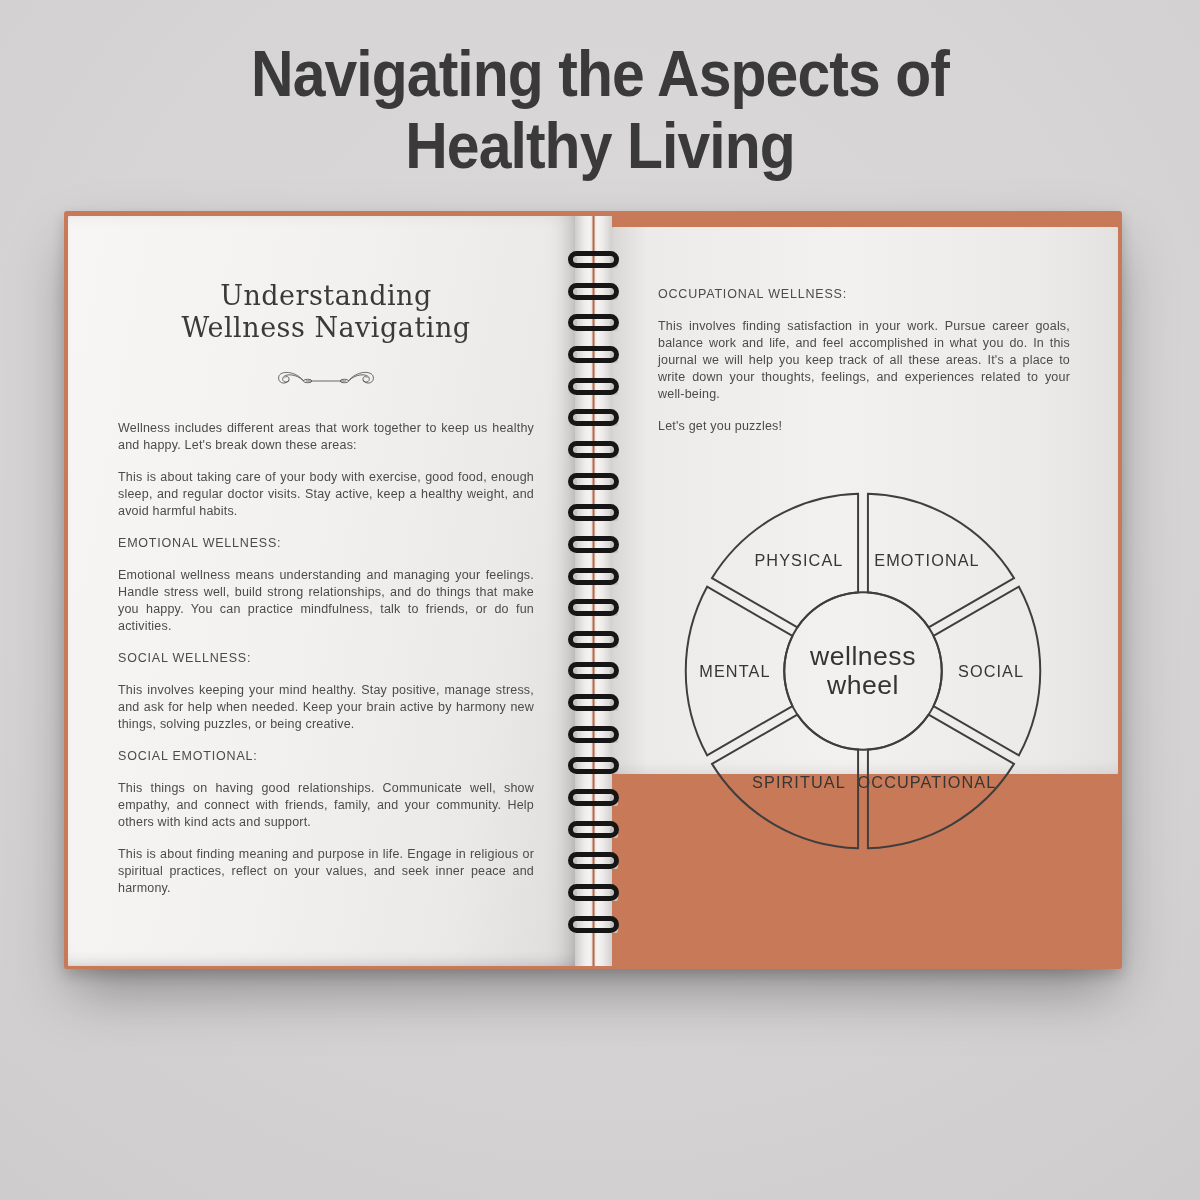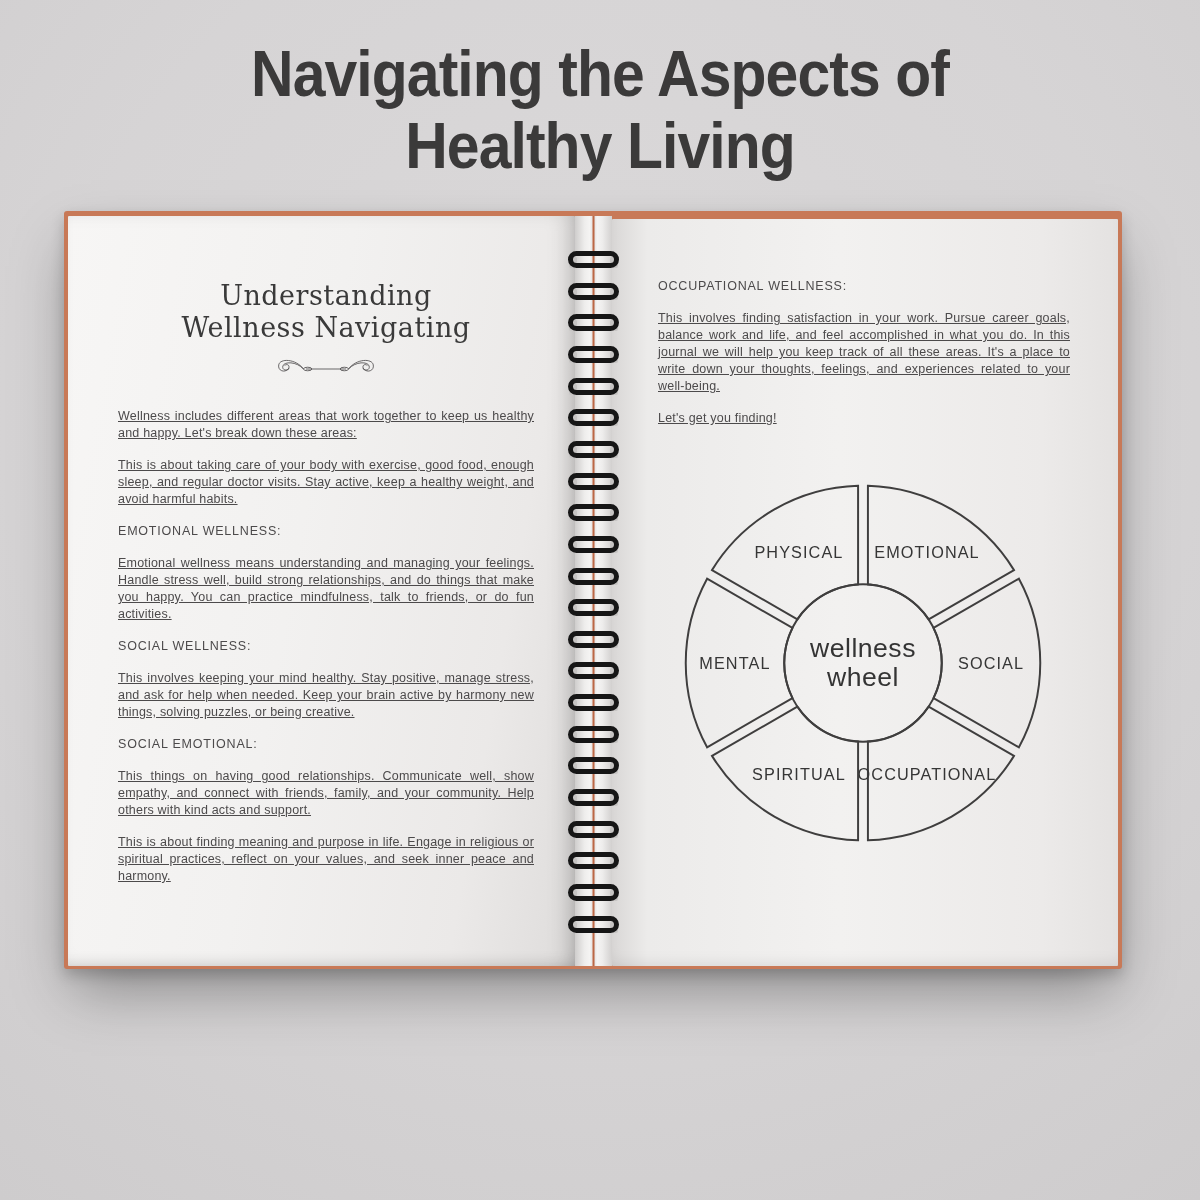--- a/index.html
+++ b/index.html
@@ -21,21 +21,21 @@
     position:absolute;inset:0;background:#c87957;border-radius:3px;
     box-shadow:0 28px 55px -8px rgba(0,0,0,0.35), 0 6px 14px rgba(0,0,0,0.18);
   }
   .page{position:absolute;border-radius:1px;}
   .page-left{
     left:4px;top:5px;width:507px;height:750px;
     background:linear-gradient(100deg,#f7f6f5 0%,#f2f1f0 45%,#ebe9e8 80%,#dedcdb 100%);
     box-shadow:inset -16px 0 24px -14px rgba(0,0,0,0.28), inset 0 -10px 18px -12px rgba(0,0,0,0.18);
   }
   .page-right{
-    left:548px;top:8px;width:506px;height:747px;
+    left:548px;top:16px;width:506px;height:547px;
     background:linear-gradient(to right,#d9d7d6 0%,#ecebea 7%,#f2f1f0 45%,#eceae9 85%,#e4e2e1 100%);
     box-shadow:inset 0 -10px 18px -12px rgba(0,0,0,0.15);
   }
   .spine{
     position:absolute;left:511px;top:5px;width:37px;height:750px;
     background:linear-gradient(to right,
       #cfcdcc 0%, #eeedec 26%, #f5f4f3 40%, #e8e6e5 46%,
       #bf6b49 48.5%, #b96442 51.5%,
       #e8e6e5 54%, #f5f4f3 60%, #eeedec 74%, #d2d0cf 100%);
   }
@@ -48,25 +48,25 @@
   .ring::before,.ring::after{
     content:"";position:absolute;top:1px;width:8px;height:11px;
     background:#c6c4c3;border-radius:2px;z-index:-1;
   }
   .ring::before{left:-4px;}
   .ring::after{right:-4px;}
   
   .content-left{position:absolute;left:50px;right:41px;top:64px;}
   .page-heading{
     text-align:center;font-family:"DejaVu Serif",serif;
-    font-size:27px;line-height:32px;color:#3a3a3a;letter-spacing:0.5px;margin:0 0 8px;
+    font-size:27px;line-height:32px;color:#3a3a3a;letter-spacing:0.5px;margin:0 0 20px;
   }
   .flourish{display:block;margin:2px auto 22px;}
   .hand{font-size:12.5px;line-height:17px;color:#4c4a4b;letter-spacing:0.2px;}
-  .hand-par{margin:0 0 15px;text-align:justify;text-decoration:underline;}
+  .hand-par{margin:0 0 15px;text-align:justify;}
   .section-heading{margin:0 0 15px;letter-spacing:0.8px;}
   
   .content-right{position:absolute;left:46px;right:48px;top:59px;}
   .cta{margin:4px 0 0;}
   
   .wheel{position:absolute;left:54px;top:247px;width:394px;height:394px;}
   .wedge{fill:none;stroke:#3f3e3e;stroke-width:2;}
   .wheel-hub{fill:none;stroke:#3f3e3e;stroke-width:2;}
   .wheel-label{
     font-family:"Liberation Sans",sans-serif;font-size:16.5px;letter-spacing:1.1px;
@@ -119,21 +119,21 @@
         </div>
     </div>
   </div>
 
   <div class="page page-right">
     <div class="content-right">
       <div id="right-sections">
           <div class="hand section-heading">OCCUPATIONAL WELLNESS:</div>
           <p class="hand hand-par">This involves finding satisfaction in your work. Pursue career goals, balance work and life, and feel accomplished in what you do. In this journal we will help you keep track of all these areas. It's a place to write down your thoughts, feelings, and experiences related to your well-being.</p>
         </div>
-      <p class="hand hand-par cta">Let's get you finding!</p>
+      <p class="hand hand-par cta">Let's get you puzzles!</p>
     </div>
 
     <svg class="wheel" id="wheel-svg" viewBox="0 0 400 400">
       <circle class="wheel-hub" cx="200" cy="200" r="80"></circle>
       <text class="wheel-center-text" x="200" y="194">wellness</text>
       <text class="wheel-center-text" x="200" y="223">wheel</text>
     <path d="M 133.4 155.7 L 46.7 105.7 A 180 180 0 0 1 195.0 20.1 L 195.0 120.2 A 80 80 0 0 0 133.4 155.7 Z" class="wedge"></path>
         <text x="135.0" y="93.4" class="wheel-label">PHYSICAL</text>
         <path d="M 205.0 120.2 L 205.0 20.1 A 180 180 0 0 1 353.3 105.7 L 266.6 155.7 A 80 80 0 0 0 205.0 120.2 Z" class="wedge"></path>
         <text x="265.0" y="93.4" class="wheel-label">EMOTIONAL</text>

